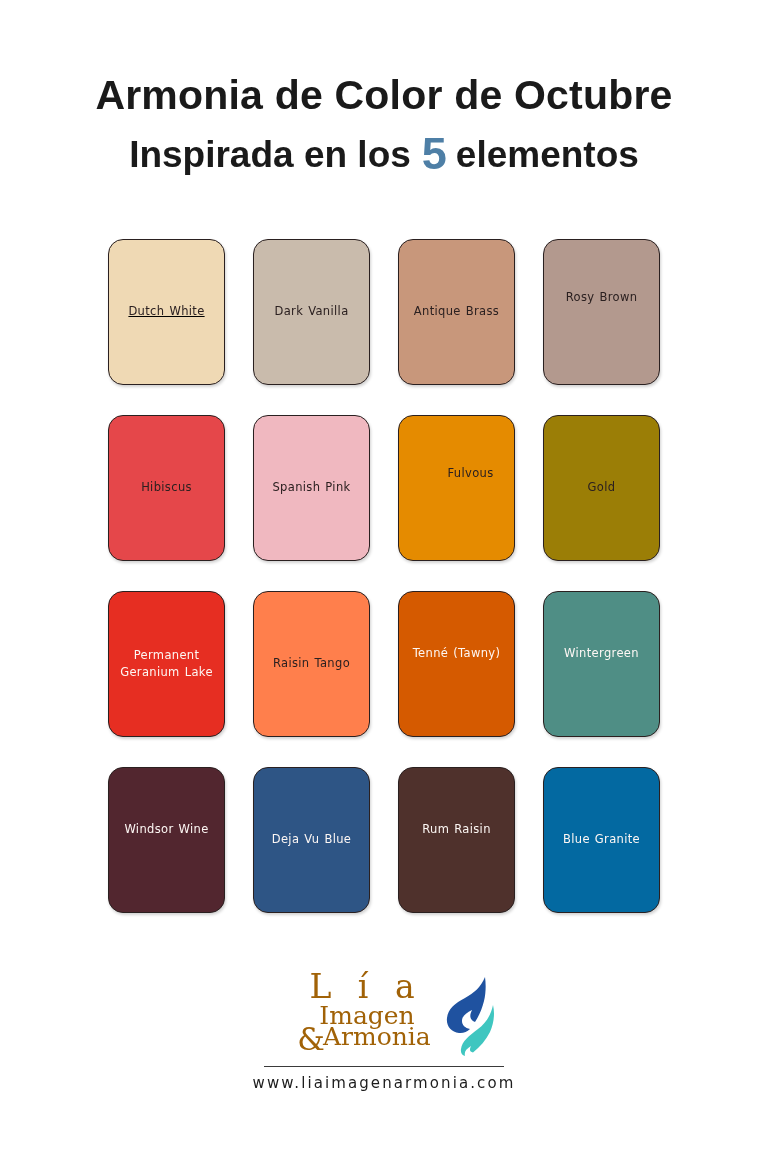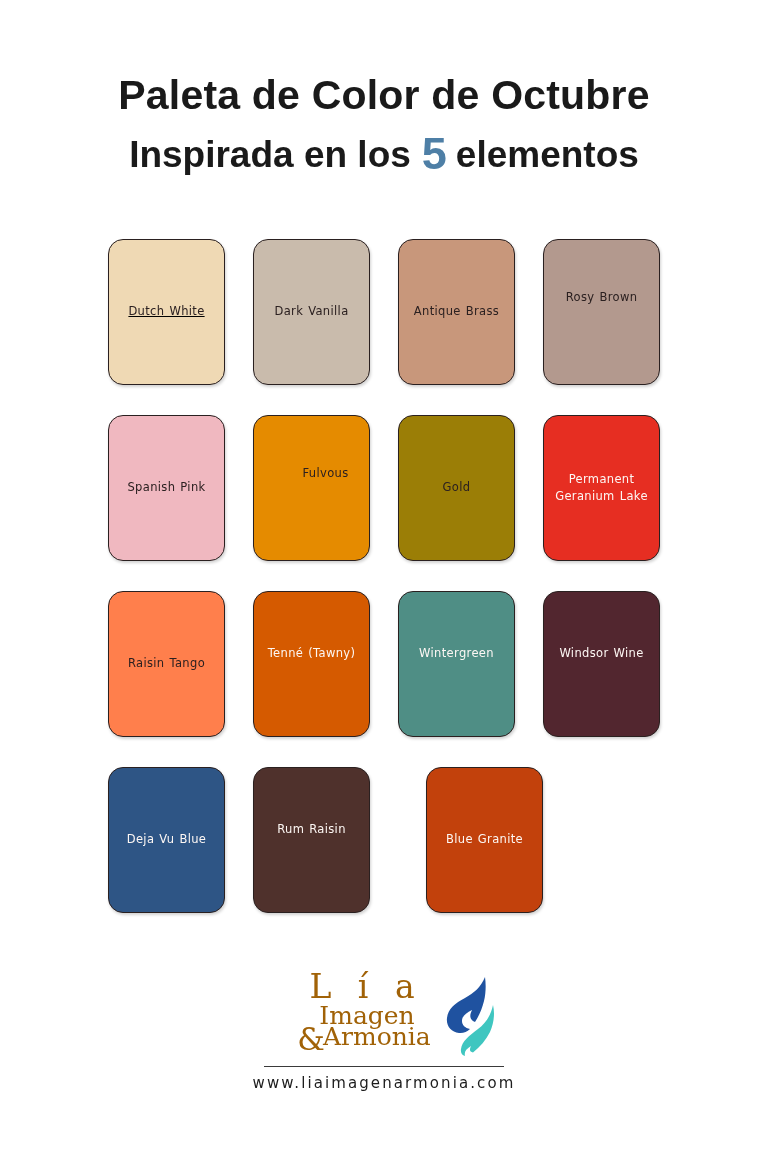--- a/index.html
+++ b/index.html
@@ -183,21 +183,21 @@
     white-space: nowrap;
     text-align: right;
   }
 </style>
 </head>
 <body>
 
 <div class="page">
 
   <div class="title-block">
-    <div class="title-line-1">Paleta de Color de Octubre</div>
+    <div class="title-line-1">Armonia de Color de Octubre</div>
     <div class="title-line-2">
       <span class="title-pre">Inspirada en los</span>
       <span class="title-five" style="color: rgb(78, 127, 166);">5</span>
       <span class="title-post">elementos</span>
     </div>
   </div>
 
   <div class="grid">
 
     <div class="swatch" style="background-color: rgb(239, 217, 180); text-decoration: underline;">
@@ -206,20 +206,23 @@
     <div class="swatch" style="background-color: rgb(201, 187, 172);">
       <span class="swatch-label label-dark">Dark Vanilla</span>
     </div>
     <div class="swatch" style="background-color: rgb(200, 151, 123);">
       <span class="swatch-label label-dark">Antique Brass</span>
     </div>
     <div class="swatch" style="background-color: rgb(179, 153, 142);">
       <span class="swatch-label label-dark nudge-up">Rosy Brown</span>
     </div>
 
+    <div class="swatch" style="background-color: rgb(229, 71, 74);">
+      <span class="swatch-label label-dark">Hibiscus</span>
+    </div>
     <div class="swatch" style="background-color: rgb(240, 184, 192);">
       <span class="swatch-label label-dark">Spanish Pink</span>
     </div>
     <div class="swatch" style="background-color: rgb(229, 139, 0); padding-left: 28px;">
       <span class="swatch-label label-dark nudge-up">Fulvous</span>
     </div>
     <div class="swatch" style="background-color: rgb(155, 126, 6);">
       <span class="swatch-label label-dark">Gold</span>
     </div>
 
@@ -238,21 +241,21 @@
 
     <div class="swatch" style="background-color: rgb(82, 38, 47);">
       <span class="swatch-label label-light nudge-up-sm">Windsor Wine</span>
     </div>
     <div class="swatch" style="background-color: rgb(46, 85, 133);">
       <span class="swatch-label label-light">Deja Vu Blue</span>
     </div>
     <div class="swatch" style="background-color: rgb(79, 49, 44);">
       <span class="swatch-label label-light nudge-up-sm">Rum Raisin</span>
     </div>
-    <div class="swatch" style="background-color: #c2410c; margin-left: 28px;">
+    <div class="swatch" style="background-color: #0369a1;">
       <span class="swatch-label label-light">Blue Granite</span>
     </div>
 
   </div>
 
   <div class="footer">
     <div class="logo-row">
       <div class="logo-words">
         <div class="logo-lia">L í a</div>
         <div class="logo-imagen">Imagen</div>

